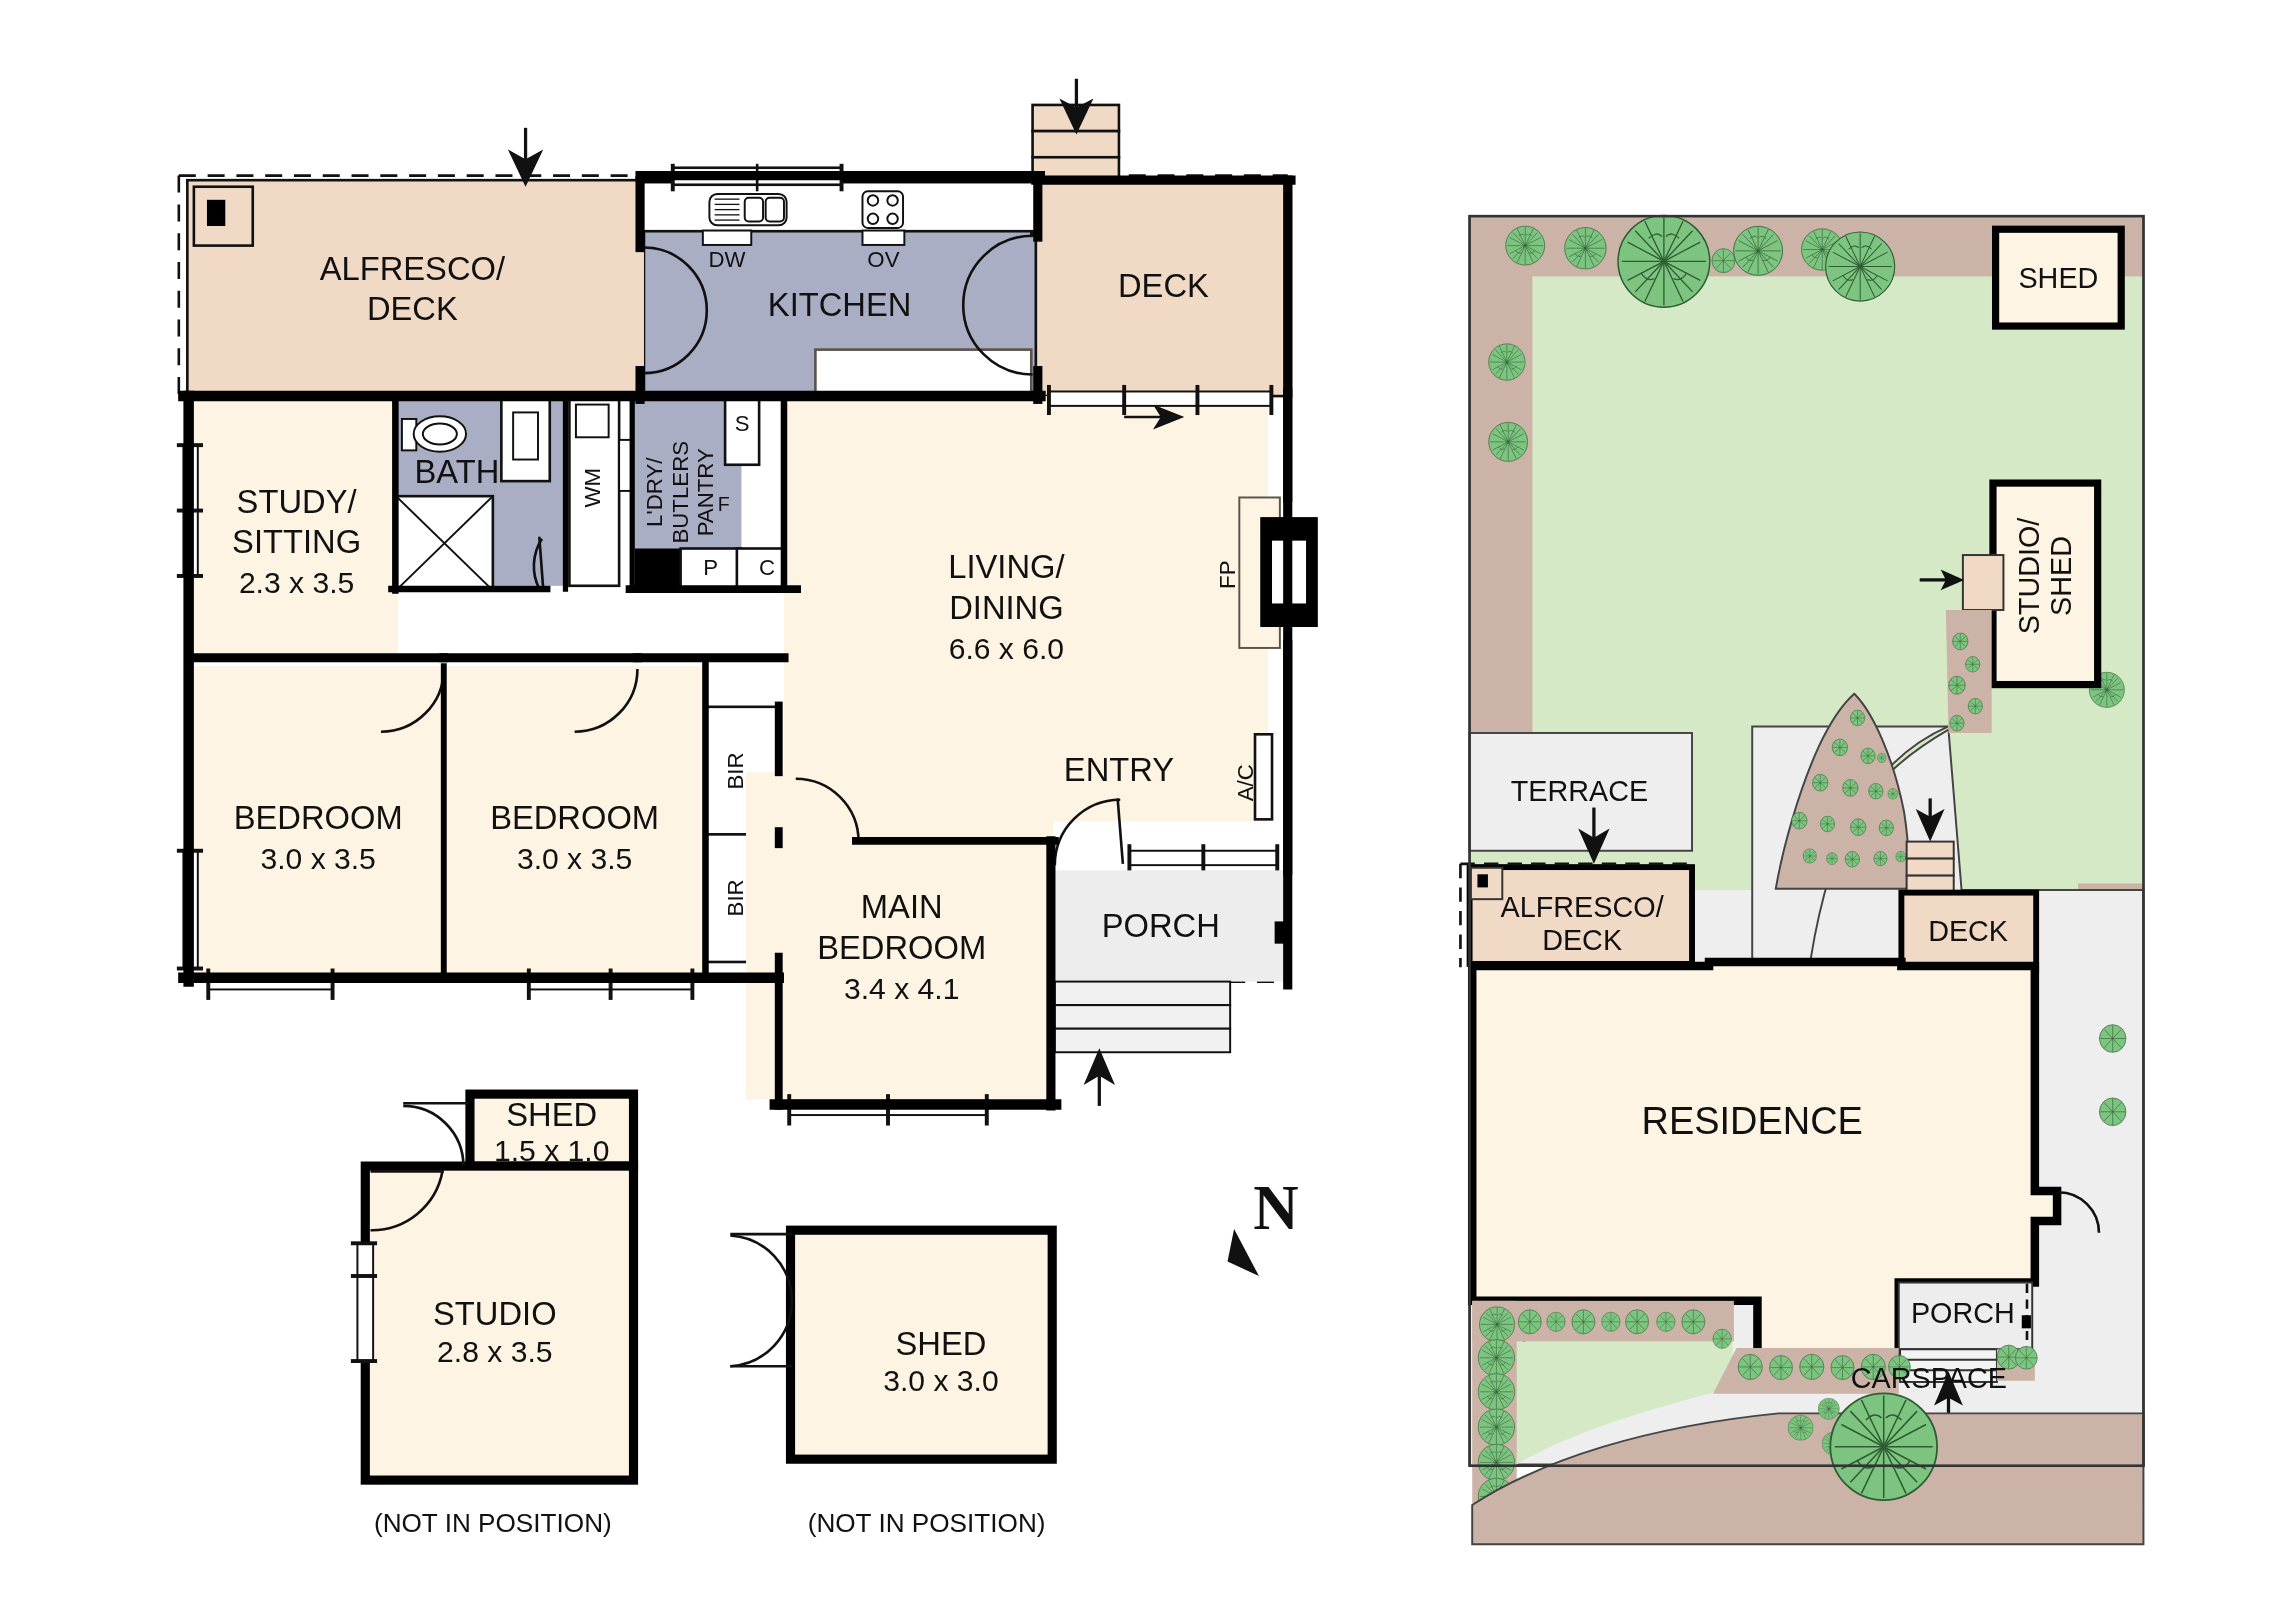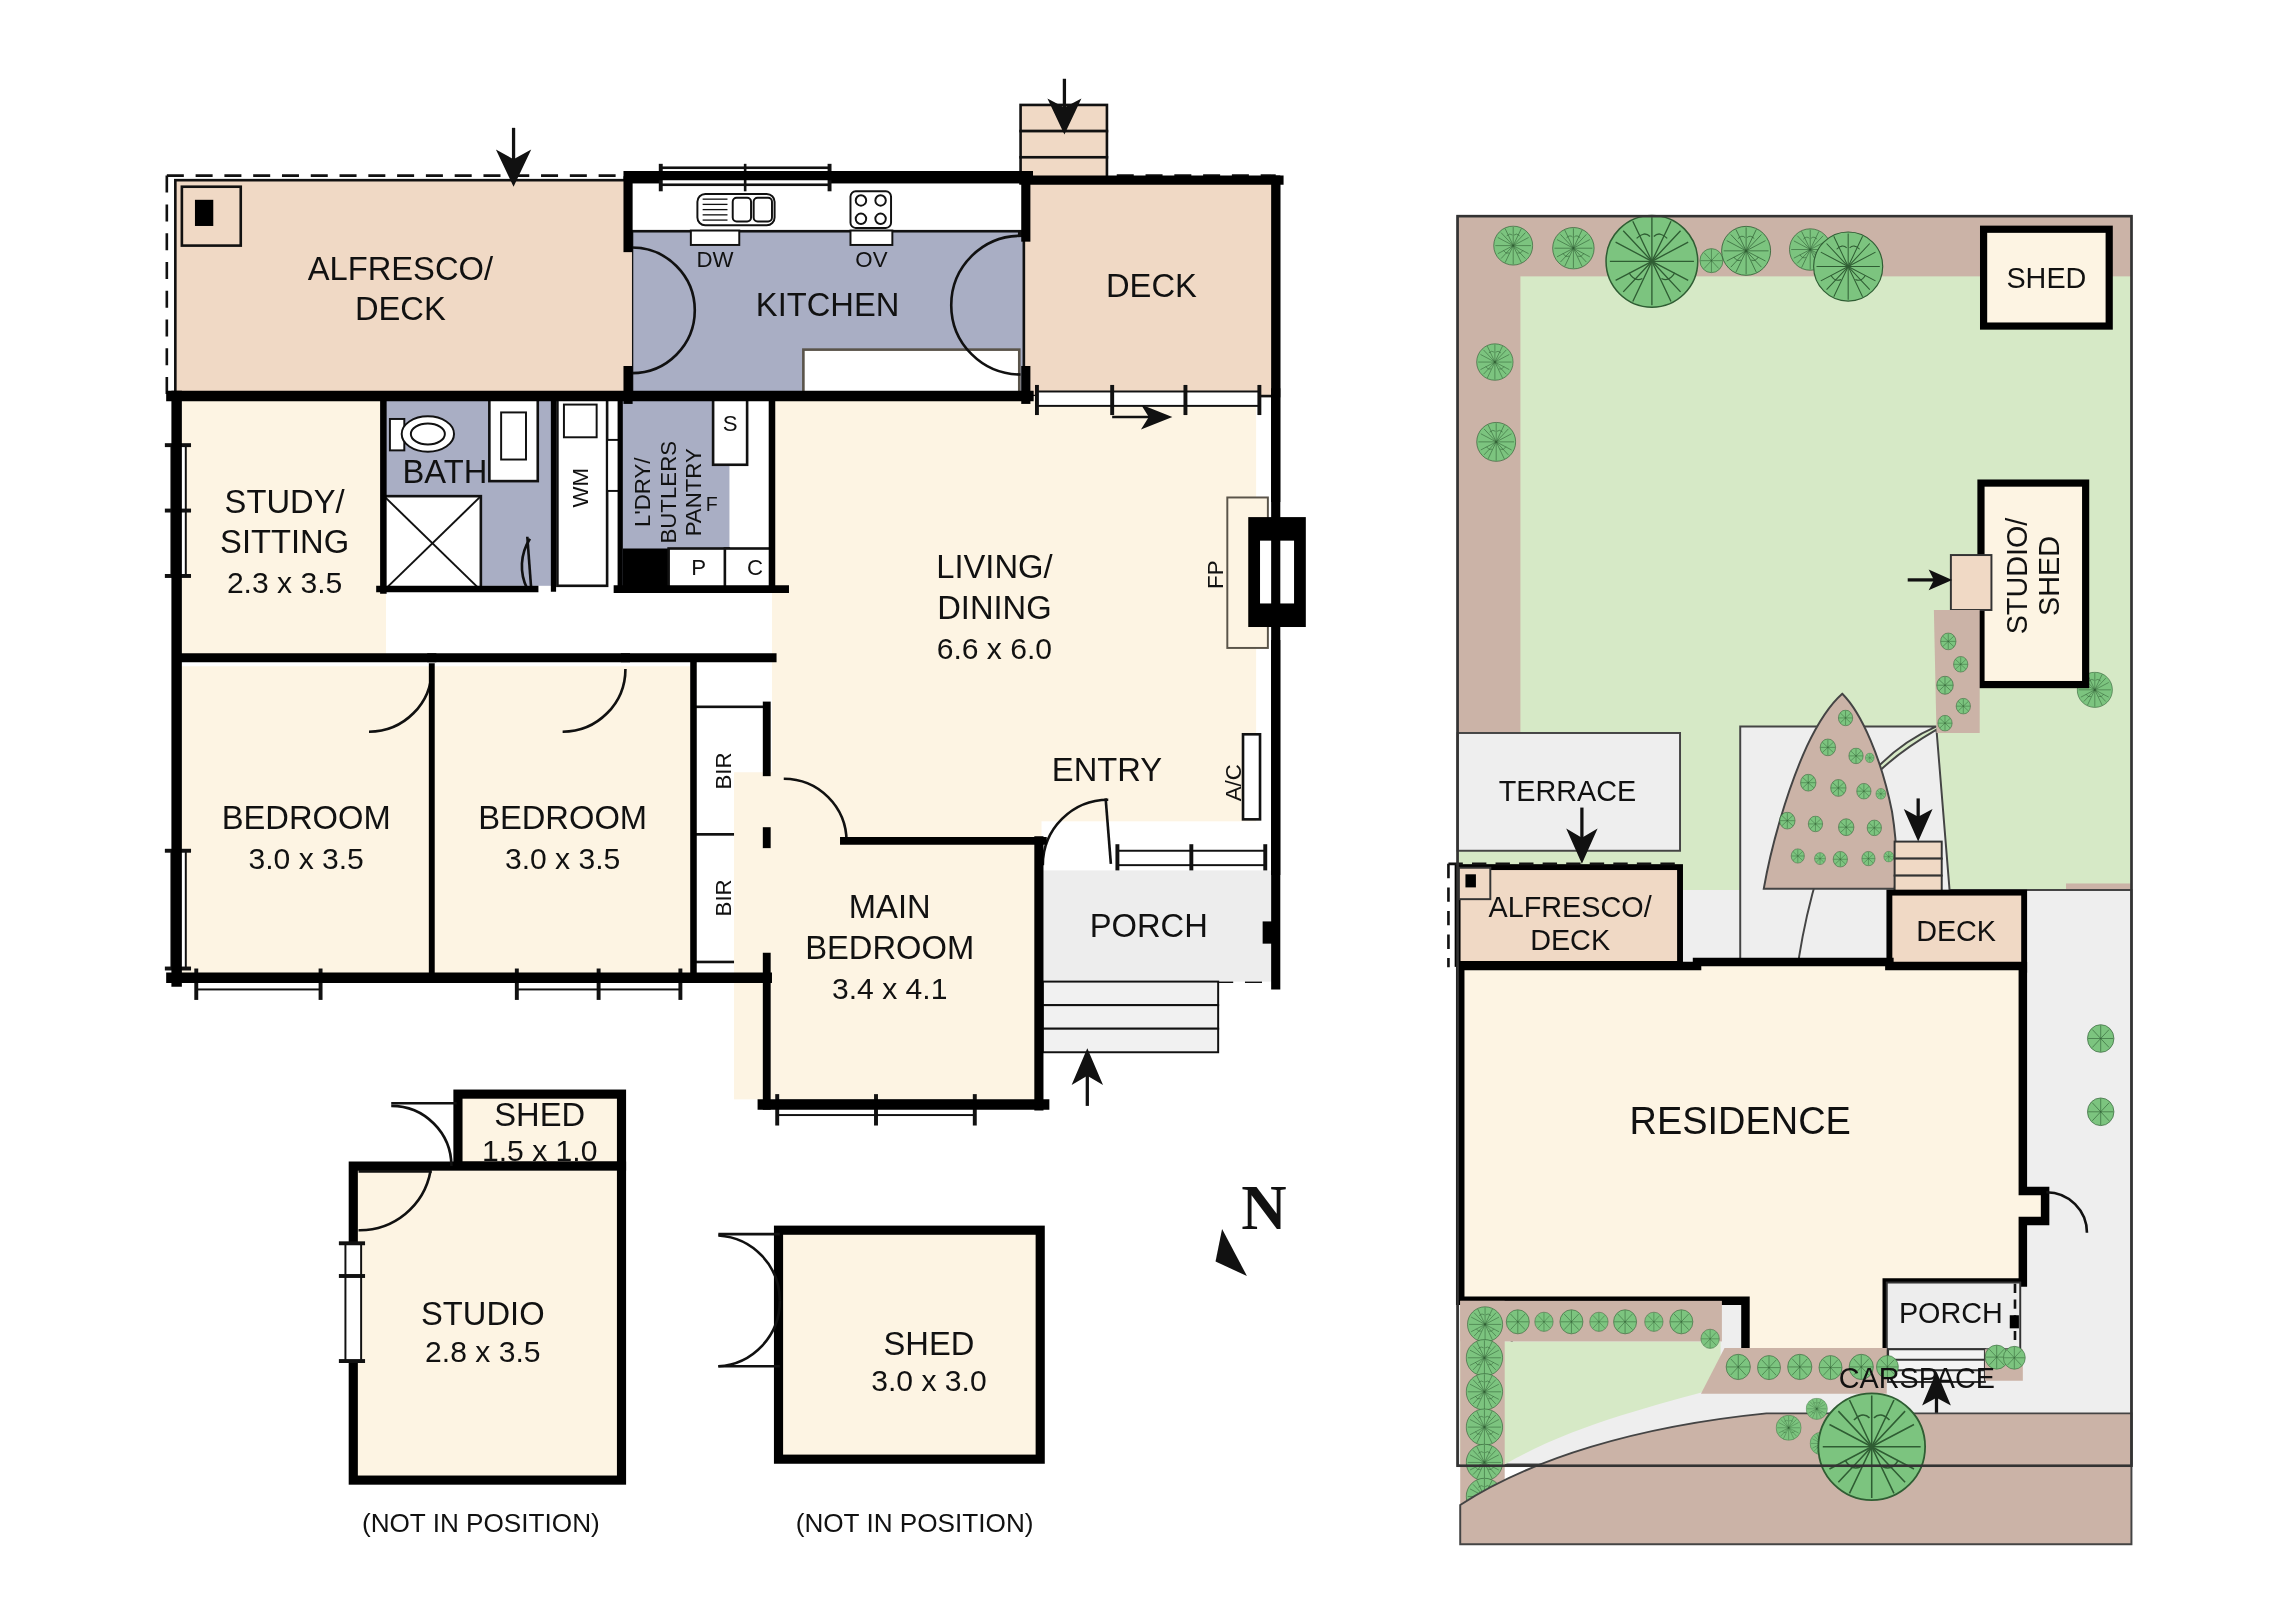--- a/index.html
+++ b/index.html
@@ -1,21 +1,21 @@
 <!DOCTYPE html>
 <html style="font-size:10.5px"><head>
 <meta charset="utf-8">
 <title>Floor Plan</title>
 <style>
   html,body{margin:0;padding:0;background:#ffffff;}
   body{
     font-family:"Liberation Sans", sans-serif;
     width:2295px;height:1623px;position:relative;overflow:hidden;
   }
-  #stage{position:absolute;left:0;top:0;width:2067px;height:1623px;border-radius:32px;}
+  #stage{position:absolute;left:12px;top:0;width:2067px;height:1623px;border-radius:32px;}
   svg{display:block;}
   .lbl{font-family:"Liberation Sans",sans-serif;fill:#111111;font-weight:400;text-anchor:middle;dominant-baseline:middle;}
   .rname{font-size:50px;}
   .rdim{font-size:46px;}
   .small{font-size:34px;}
   .tiny{font-size:30px;}
   .site{font-size:44px;}
   .note{font-size:40px;}
   .northN{font-family:"Liberation Serif",serif;font-size:96px;font-weight:700;fill:#111;}
 </style>

